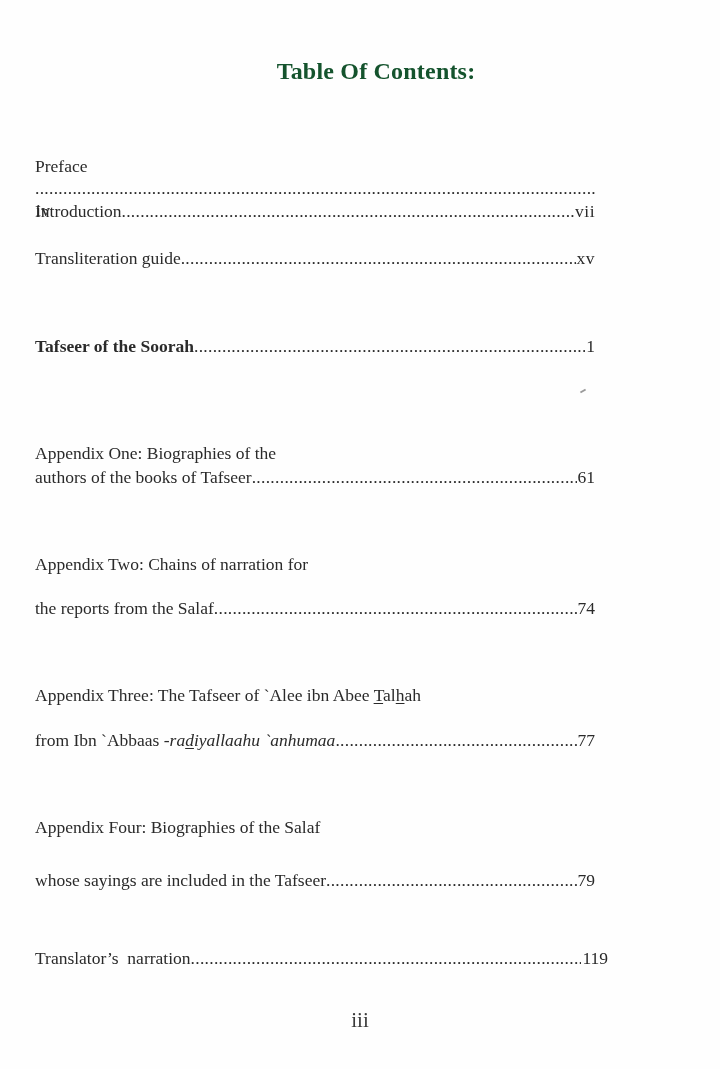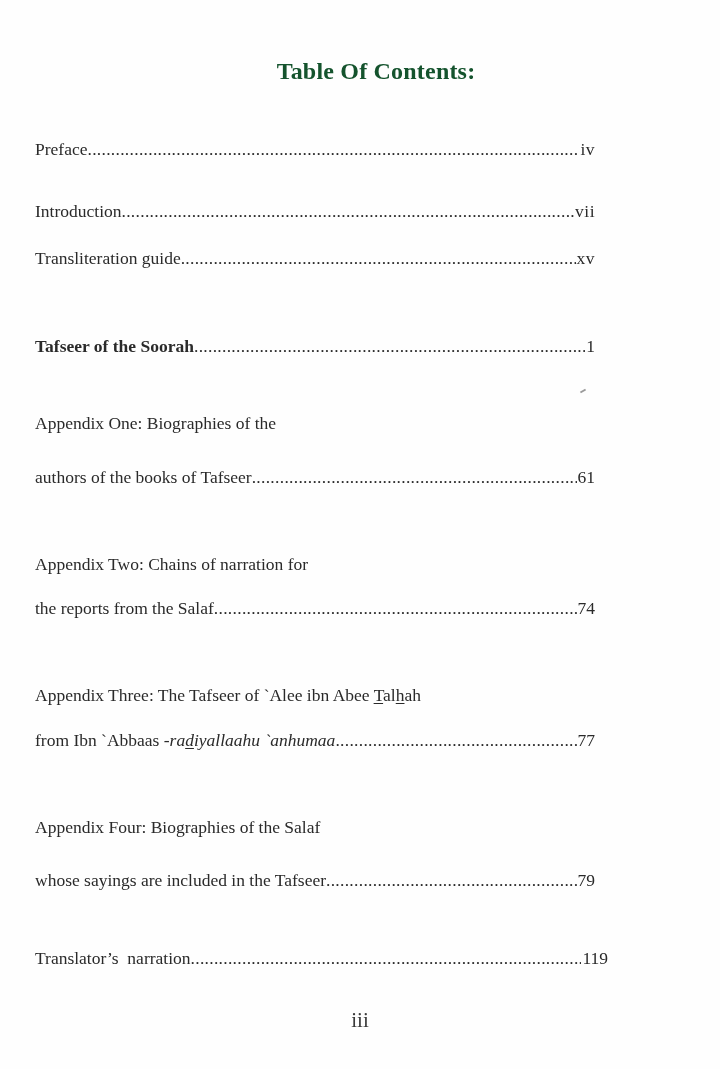--- a/index.html
+++ b/index.html
@@ -81,21 +81,21 @@
       transform: rotate(-30deg);
     }
   </style>
 </head>
 <body>
 
 <div class="page">
 
   <div class="title">Table Of Contents:</div>
 
-  <div class="toc-line roman" style="top:138px;">
+  <div class="toc-line roman" style="top:155px;flex-direction:column;">
     <span class="label">Preface</span>
     <span class="leader"></span>
     <span class="pg">iv</span>
   </div>
 
   <div class="toc-line roman" style="top:200px;">
     <span class="label">Introduction</span>
     <span class="leader"></span>
     <span class="pg">vii</span>
   </div>
@@ -107,21 +107,21 @@
   </div>
 
   <div class="toc-line bold" style="top:335px;">
     <span class="label">Tafseer of the Soorah</span>
     <span class="leader"></span>
     <span class="pg">1</span>
   </div>
 
   <div class="spec"></div>
 
-  <div class="plain-line" style="top:412px;">Appendix One: Biographies of the</div>
+  <div class="plain-line" style="top:442px;">Appendix One: Biographies of the</div>
   <div class="toc-line" style="top:466px;">
     <span class="label">authors of the books of Tafseer</span>
     <span class="leader"></span>
     <span class="pg">61</span>
   </div>
 
   <div class="plain-line" style="top:553px;">Appendix Two: Chains of narration for</div>
   <div class="toc-line" style="top:597px;">
     <span class="label">the reports from the Salaf</span>
     <span class="leader"></span>

